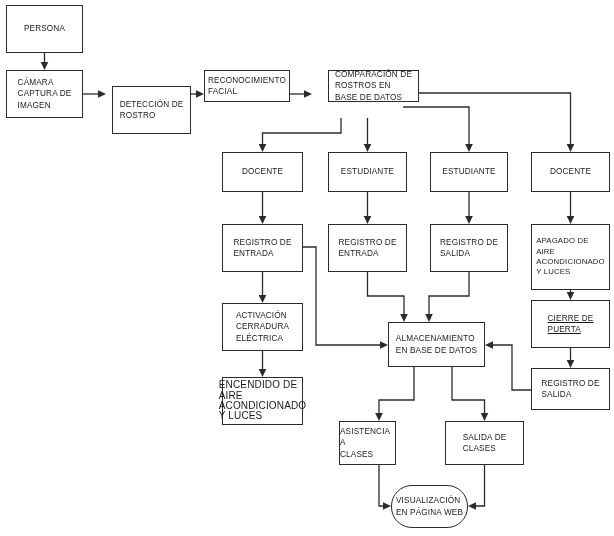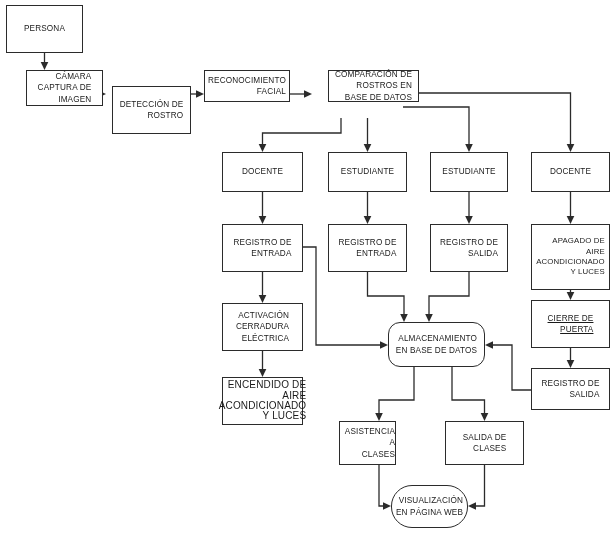--- a/index.html
+++ b/index.html
@@ -16,21 +16,21 @@
     overflow: hidden;
   }
   .node {
     position: absolute;
     box-sizing: border-box;
     border: 1.4px solid #2b2b2b;
     background: #ffffff;
     display: flex;
     align-items: center;
     justify-content: center;
-    text-align: right;
+    text-align: left;
     font-size: 8.2px;
     line-height: 11.2px;
     letter-spacing: 0.15px;
     color: #1a1a1a;
     white-space: pre-line;
     z-index: 3;
   }
   .edge-layer {
     position: absolute;
     left: 0;
@@ -120,21 +120,21 @@
     <polygon class="arrowhead" points="484.5,421 480.7,413 488.3,413"></polygon>
 
     <polyline points="379,465 379,506 385,506"></polyline>
     <polygon class="arrowhead" points="391,506 383,502.2 383,509.8"></polygon>
 
     <polyline points="484.5,465 484.5,506 474,506"></polyline>
     <polygon class="arrowhead" points="468,506 476,502.2 476,509.8"></polygon>
   </svg>
 
   <div class="node" style="left:6px;top:5px;width:77px;height:48px;">PERSONA</div>
-  <div class="node" style="left:6px;top:70px;width:77px;height:36px;margin-left:20px;">CÁMARA
+  <div class="node" style="left:6px;top:70px;width:77px;height:48px;">CÁMARA
 CAPTURA DE
 IMAGEN</div>
   <div class="node" style="left:112px;top:70px;width:79px;height:48px;margin-top:16px;">DETECCIÓN DE
 ROSTRO</div>
   <div class="node" style="left:204px;top:70px;width:86px;height:32px;">RECONOCIMIENTO
 FACIAL</div>
   <div class="node" style="left:328px;top:70px;width:91px;height:32px;">COMPARACIÓN DE
 ROSTROS EN
 BASE DE DATOS</div>
   <div class="node" style="left:222px;top:152px;width:81px;height:40px;">DOCENTE</div>
@@ -147,21 +147,21 @@
 ENTRADA</div>
   <div class="node" style="left:430px;top:224px;width:78px;height:48px;">REGISTRO DE
 SALIDA</div>
   <div class="node" style="left:531px;top:224px;width:79px;height:66px;font-size:7.8px;line-height:10.4px;">APAGADO DE
 AIRE
 ACONDICIONADO
 Y LUCES</div>
   <div class="node" style="left:222px;top:303px;width:81px;height:48px;">ACTIVACIÓN
 CERRADURA
 ELÉCTRICA</div>
-  <div class="node" style="left:388px;top:322px;width:97px;height:45px;border-radius:12px;">ALMACENAMIENTO
+  <div class="node" style="left:388px;top:322px;width:97px;height:45px;">ALMACENAMIENTO
 EN BASE DE DATOS</div>
   <div class="node" style="left:531px;top:300px;width:79px;height:48px;text-decoration:underline;">CIERRE DE
 PUERTA</div>
   <div class="node" style="left:222px;top:377px;width:81px;height:48px;font-size:10px;line-height:10.4px;">ENCENDIDO DE
 AIRE
 ACONDICIONADO
 Y LUCES</div>
   <div class="node" style="left:531px;top:368px;width:79px;height:42px;">REGISTRO DE
 SALIDA</div>
   <div class="node" style="left:339px;top:421px;width:57px;height:44px;">ASISTENCIA A

